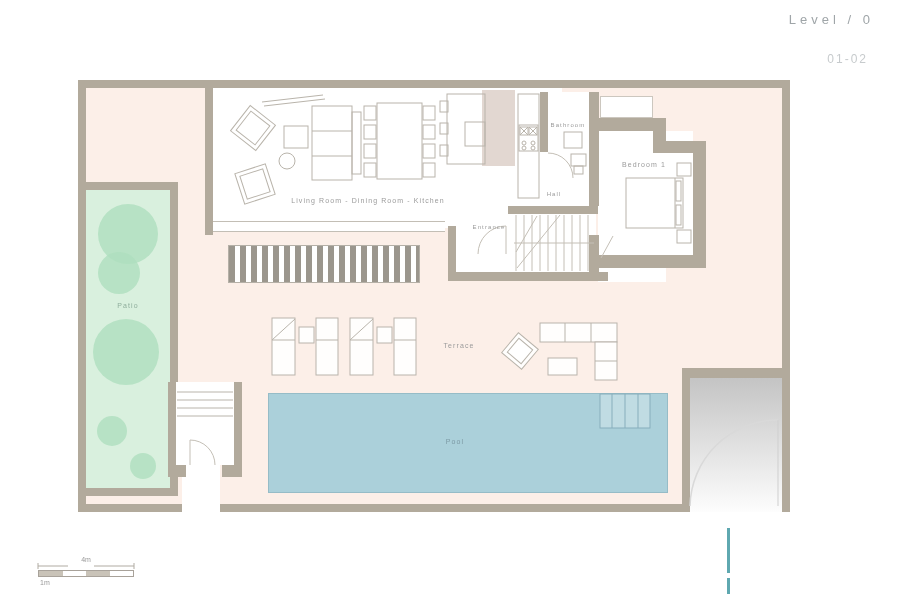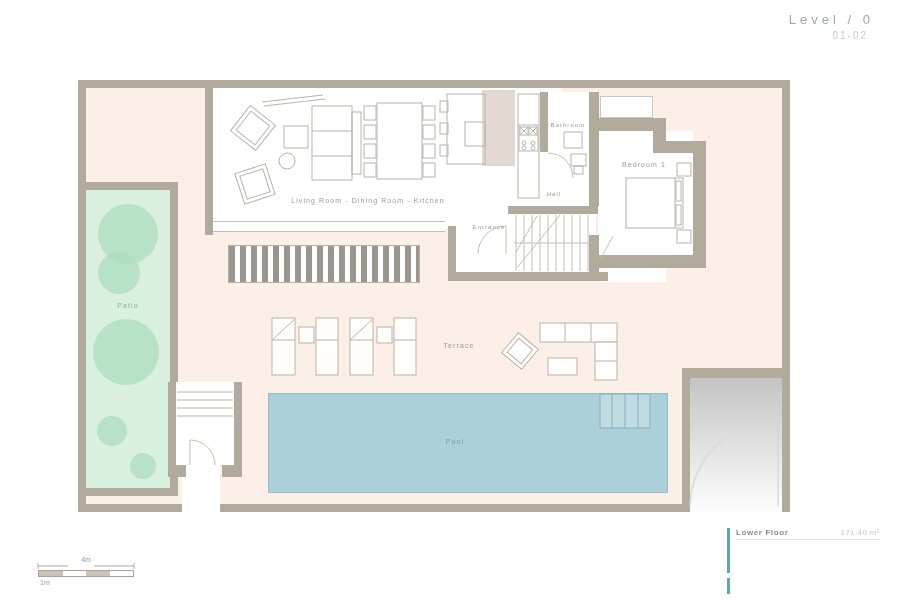--- a/index.html
+++ b/index.html
@@ -14,21 +14,21 @@
   .tree{position:absolute;border-radius:50%;background:#aedfbe;opacity:.8;}
   #pool{left:268px;top:393px;width:400px;height:100px;background:#abd0da;border:1px solid #96bcc7;box-sizing:border-box;}
   #pergola{left:228px;top:245px;width:192px;height:38px;border:1px solid #b5b0a7;box-sizing:border-box;
            background:repeating-linear-gradient(90deg,#9b968d 0 6px,#ffffff 6px 11px);}
   #pink-block{left:482px;top:90px;width:33px;height:76px;background:#e2d7d1;}
   #glass{left:213px;top:221px;width:232px;height:11px;background:#fff;border-top:1px solid #c3beb5;border-bottom:1px solid #c3beb5;box-sizing:border-box;}
   #closet{left:600px;top:96px;width:53px;height:22px;background:#fff;border:1px solid #ccc7bf;box-sizing:border-box;}
   #front-door{left:462px;top:273px;width:26px;height:7px;background:#fff;border:1px solid #c3beb5;box-sizing:border-box;}
   #drv-surface{left:690px;top:378px;width:92px;height:134px;background:linear-gradient(#c4c4c4,#fdfdfd);}
   #hdr-title{position:absolute;right:26px;top:12px;font-size:13px;letter-spacing:4px;color:#9fa5a8;}
-  #hdr-sheet{position:absolute;right:32px;top:30px;font-size:10px;letter-spacing:2px;color:#c7cbcd;}
+  #hdr-sheet{position:absolute;right:32px;top:52px;font-size:12px;letter-spacing:2px;color:#c7cbcd;}
   
   #area-table{position:absolute;left:727px;top:525px;width:153px;font-size:8px;}
   #area-table .bar{position:absolute;left:0;width:3px;background:#5fa8b0;}
   #bar1{top:3px;height:45px;} #bar2{top:53px;height:16px;}
   #area-table .rows{margin-left:9px;}
   #area-table .row{display:flex;justify-content:space-between;padding:3px 0 2px 0;border-bottom:1px solid #e6e6e6;}
   #area-table .row.total{border-bottom:none;margin-top:2px;padding-top:4px;}
   #area-table .rlabel{font-weight:bold;letter-spacing:.6px;color:#8d8d8d;}
   #area-table .rvalue{color:#c7c7c7;letter-spacing:.4px;}
   #area-table .row.total .rvalue{color:#b9b9b9;}
@@ -233,20 +233,16 @@
         <span id="sb-label">4m</span>
       </div>
     <div id="sb-bar"></div>
     <div id="sb-unit">1m</div>
   </div>
 
   <div id="area-table">
     <div class="bar" id="bar1"></div>
     <div class="bar" id="bar2"></div>
     <div class="rows">
-      <div class="row">
-        <span class="rlabel">Lower Floor</span>
-        <span class="rvalue">171.40 m²</span>
-      </div>
     </div>
   </div>
 
 </div>
 
 </body></html>

